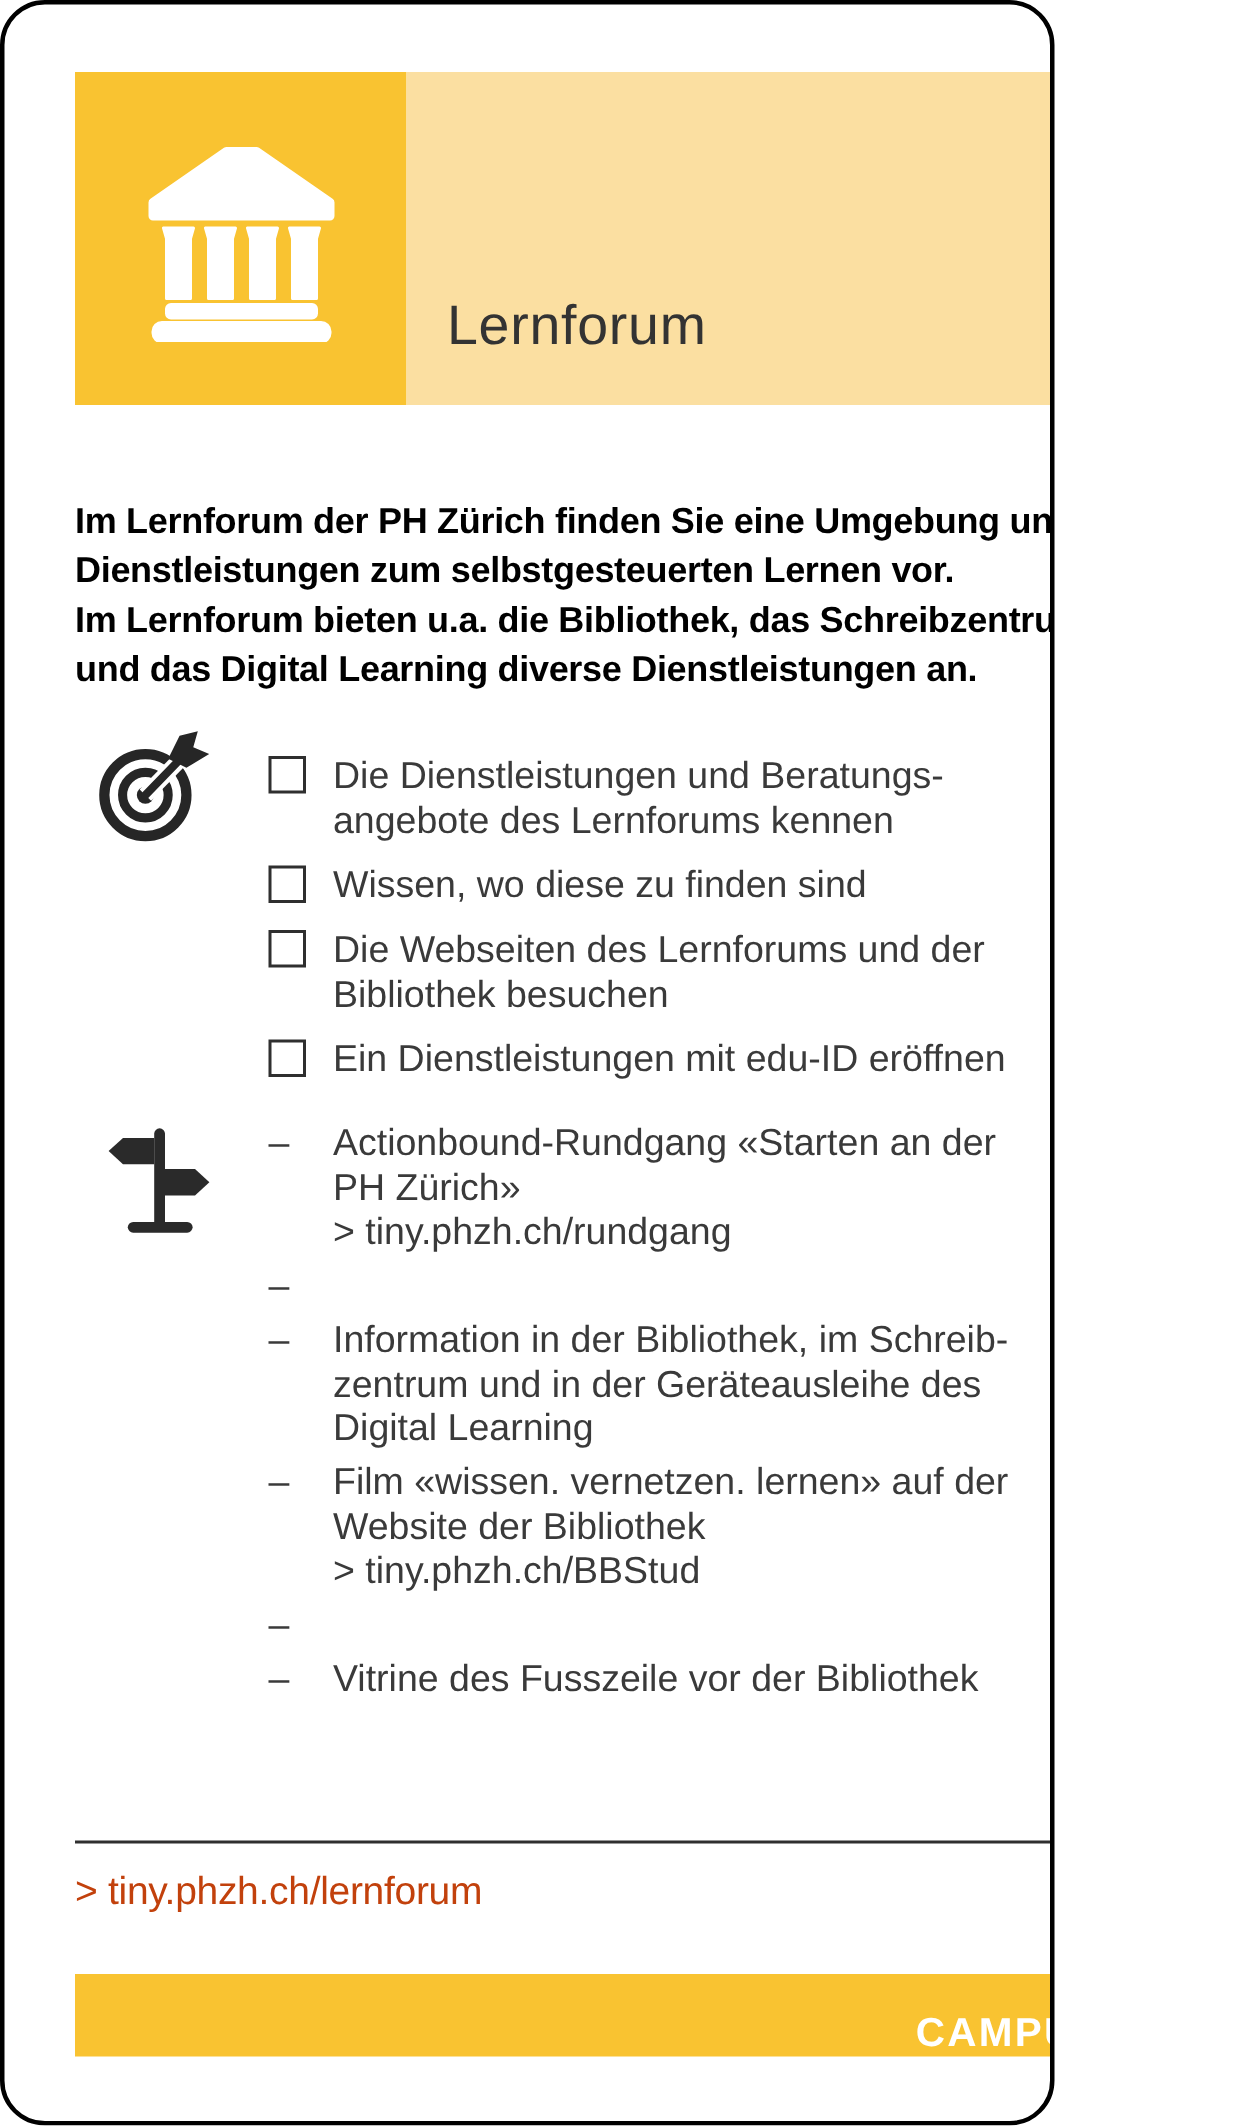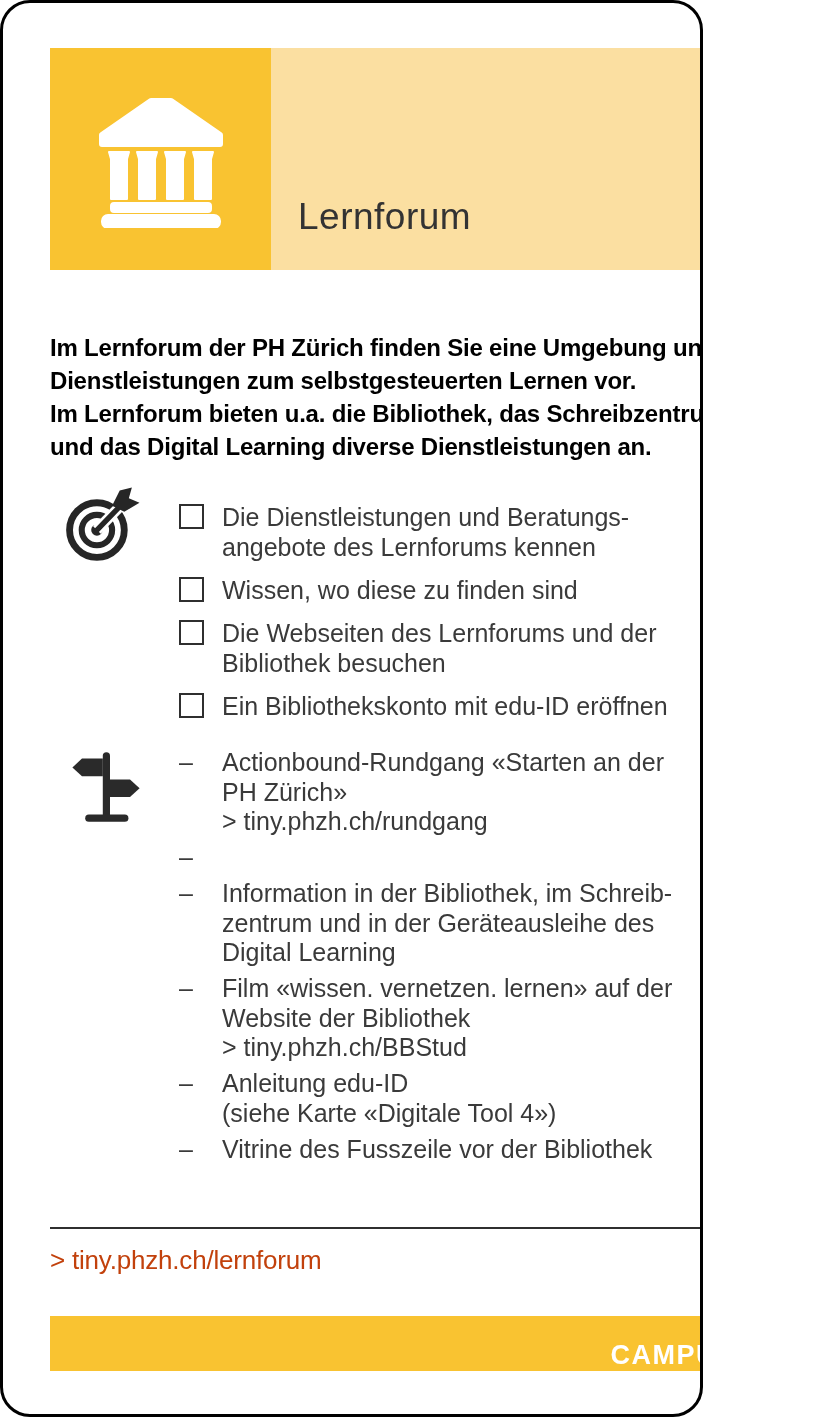--- a/index.html
+++ b/index.html
@@ -181,21 +181,21 @@
       <div class="goal-checkbox"></div>
       <div class="goal-text">Wissen, wo diese zu finden sind</div>
     </div>
     <div class="goal-item">
       <div class="goal-checkbox"></div>
       <div class="goal-text">Die Webseiten des Lernforums und der
 Bibliothek besuchen</div>
     </div>
     <div class="goal-item">
       <div class="goal-checkbox"></div>
-      <div class="goal-text">Ein Bibliothekskonto mit edu-ID eröffnen</div>
+      <div class="goal-text">Ein Dienstleistungen mit edu-ID eröffnen</div>
     </div>
   </div>
 
   <svg class="signpost-icon-box" viewBox="0 0 100 100">
     <g fill="#2a2a2a">
       <rect x="46" y="4" width="9" height="82" rx="4.5"></rect>
       <path d="M46,12 L20,12 L8,23 L20,34 L46,34 Z"></path>
       <path d="M55,38 L80,38 L92,49 L80,60 L55,60 Z"></path>
       <rect x="24" y="82" width="54" height="9" rx="4.5"></rect>
     </g>
@@ -218,22 +218,20 @@
 Digital Learning</div>
     </div>
     <div class="pointer-item">
       <div class="pointer-dash">–</div>
       <div class="pointer-text">Film «wissen. vernetzen. lernen» auf der
 Website der Bibliothek
 &gt; tiny.phzh.ch/BBStud</div>
     </div>
     <div class="pointer-item">
       <div class="pointer-dash">–</div>
-      <div class="pointer-text">Anleitung edu-ID
-(siehe Karte «Digitale Tool 4»)</div>
     </div>
     <div class="pointer-item">
       <div class="pointer-dash">–</div>
       <div class="pointer-text">Vitrine des Fusszeile vor der Bibliothek</div>
     </div>
   </div>
 
   <div class="divider"></div>
   <div class="footer-link">&gt; tiny.phzh.ch/lernforum</div>
   <div class="campus-bar">

